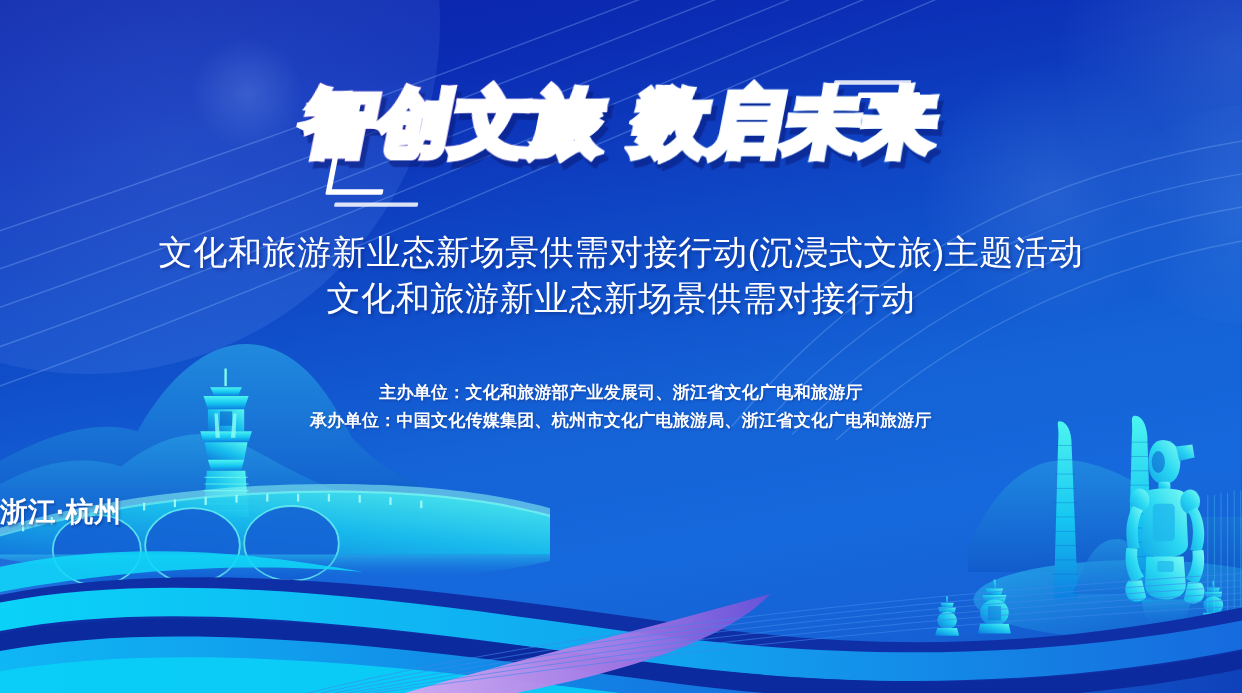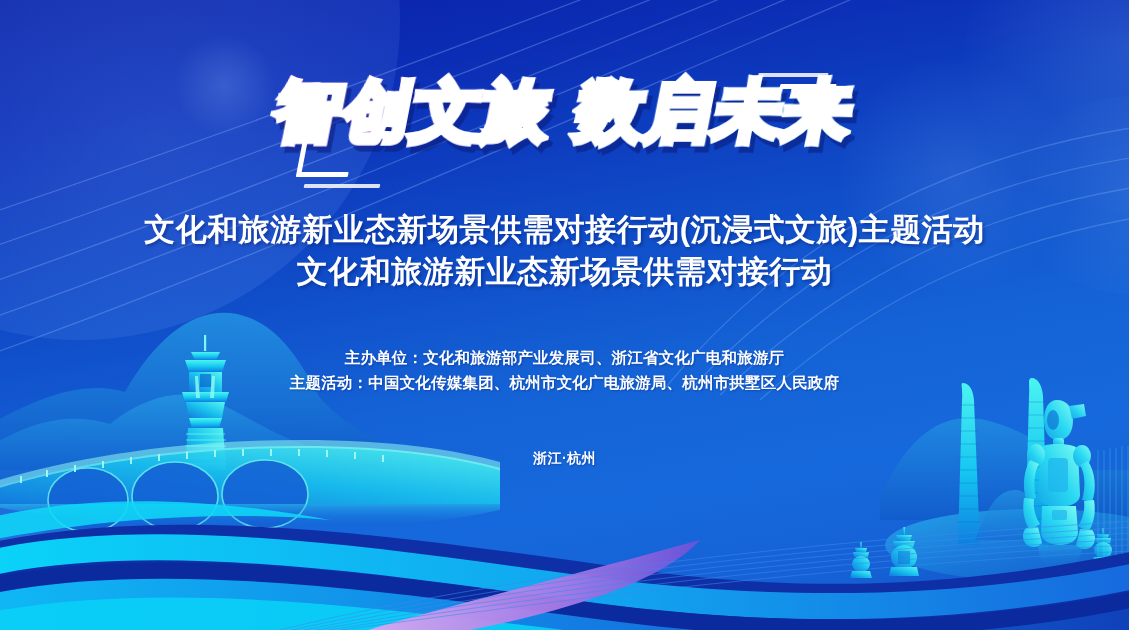--- a/index.html
+++ b/index.html
@@ -59,41 +59,41 @@
   .br-l i.h2{left:10px;bottom:-11px;width:76px;height:4px;opacity:.85;}
   .br-r{left:780px;top:84px;width:52px;height:46px;transform:skewX(-11deg);}
   .br-r i.v{right:0;top:0;width:5px;height:44px;}
   .br-r i.h{right:0;top:0;width:56px;height:5px;}
   .br-r i.h2{right:10px;top:-11px;width:70px;height:4px;opacity:.85;}
 
   
   .subtitle{
     position:absolute;left:0;right:0;top:209px;
     text-align:center;color:#ffffff;
-    font-size:31px;font-weight:bold;line-height:1.37;
+    font-size:31px;font-weight:normal;line-height:1.37;
     letter-spacing:.5px;
     text-shadow:2px 2px 3px rgba(8,30,110,.45);
   }
   .subtitle div{white-space:nowrap;}
 
   
   .org{
     position:absolute;left:0;right:0;top:345px;
     text-align:center;color:#ffffff;
     font-size:15.5px;font-weight:bold;line-height:1.62;
     letter-spacing:.2px;
     text-shadow:1px 1px 2px rgba(8,30,110,.4);
   }
   .org div{white-space:nowrap;}
 
   
   .venue{
     position:absolute;left:0;right:0;top:448px;
-    text-align:center;color:#ffffff;
-    font-size:14px;font-weight:bold;line-height:1.5;
+    color:#ffffff;
+    font-size:25px;font-weight:bold;line-height:1.5;
     letter-spacing:.5px;
     text-shadow:1px 1px 2px rgba(8,30,110,.4);
   }
 
   .art{position:absolute;inset:0;pointer-events:none;}
 </style>
 </head>
 <body>
 
 <div id="poster">
@@ -369,20 +369,20 @@
       <i class="h2"></i>
   </div>
 
   <div class="subtitle">
     <div>文化和旅游新业态新场景供需对接行动(沉浸式文旅)主题活动</div>
     <div>文化和旅游新业态新场景供需对接行动</div>
   </div>
 
   <div class="org">
     <div>主办单位：文化和旅游部产业发展司、浙江省文化广电和旅游厅</div>
-    <div>主题活动：中国文化传媒集团、杭州市文化广电旅游局、杭州市拱墅区人民政府</div>
+    <div>承办单位：中国文化传媒集团、杭州市文化广电旅游局、浙江省文化广电和旅游厅</div>
   </div>
 
   <div class="venue">
     <div>浙江·杭州</div>
   </div>
 
 </div>
 
 </body></html>

